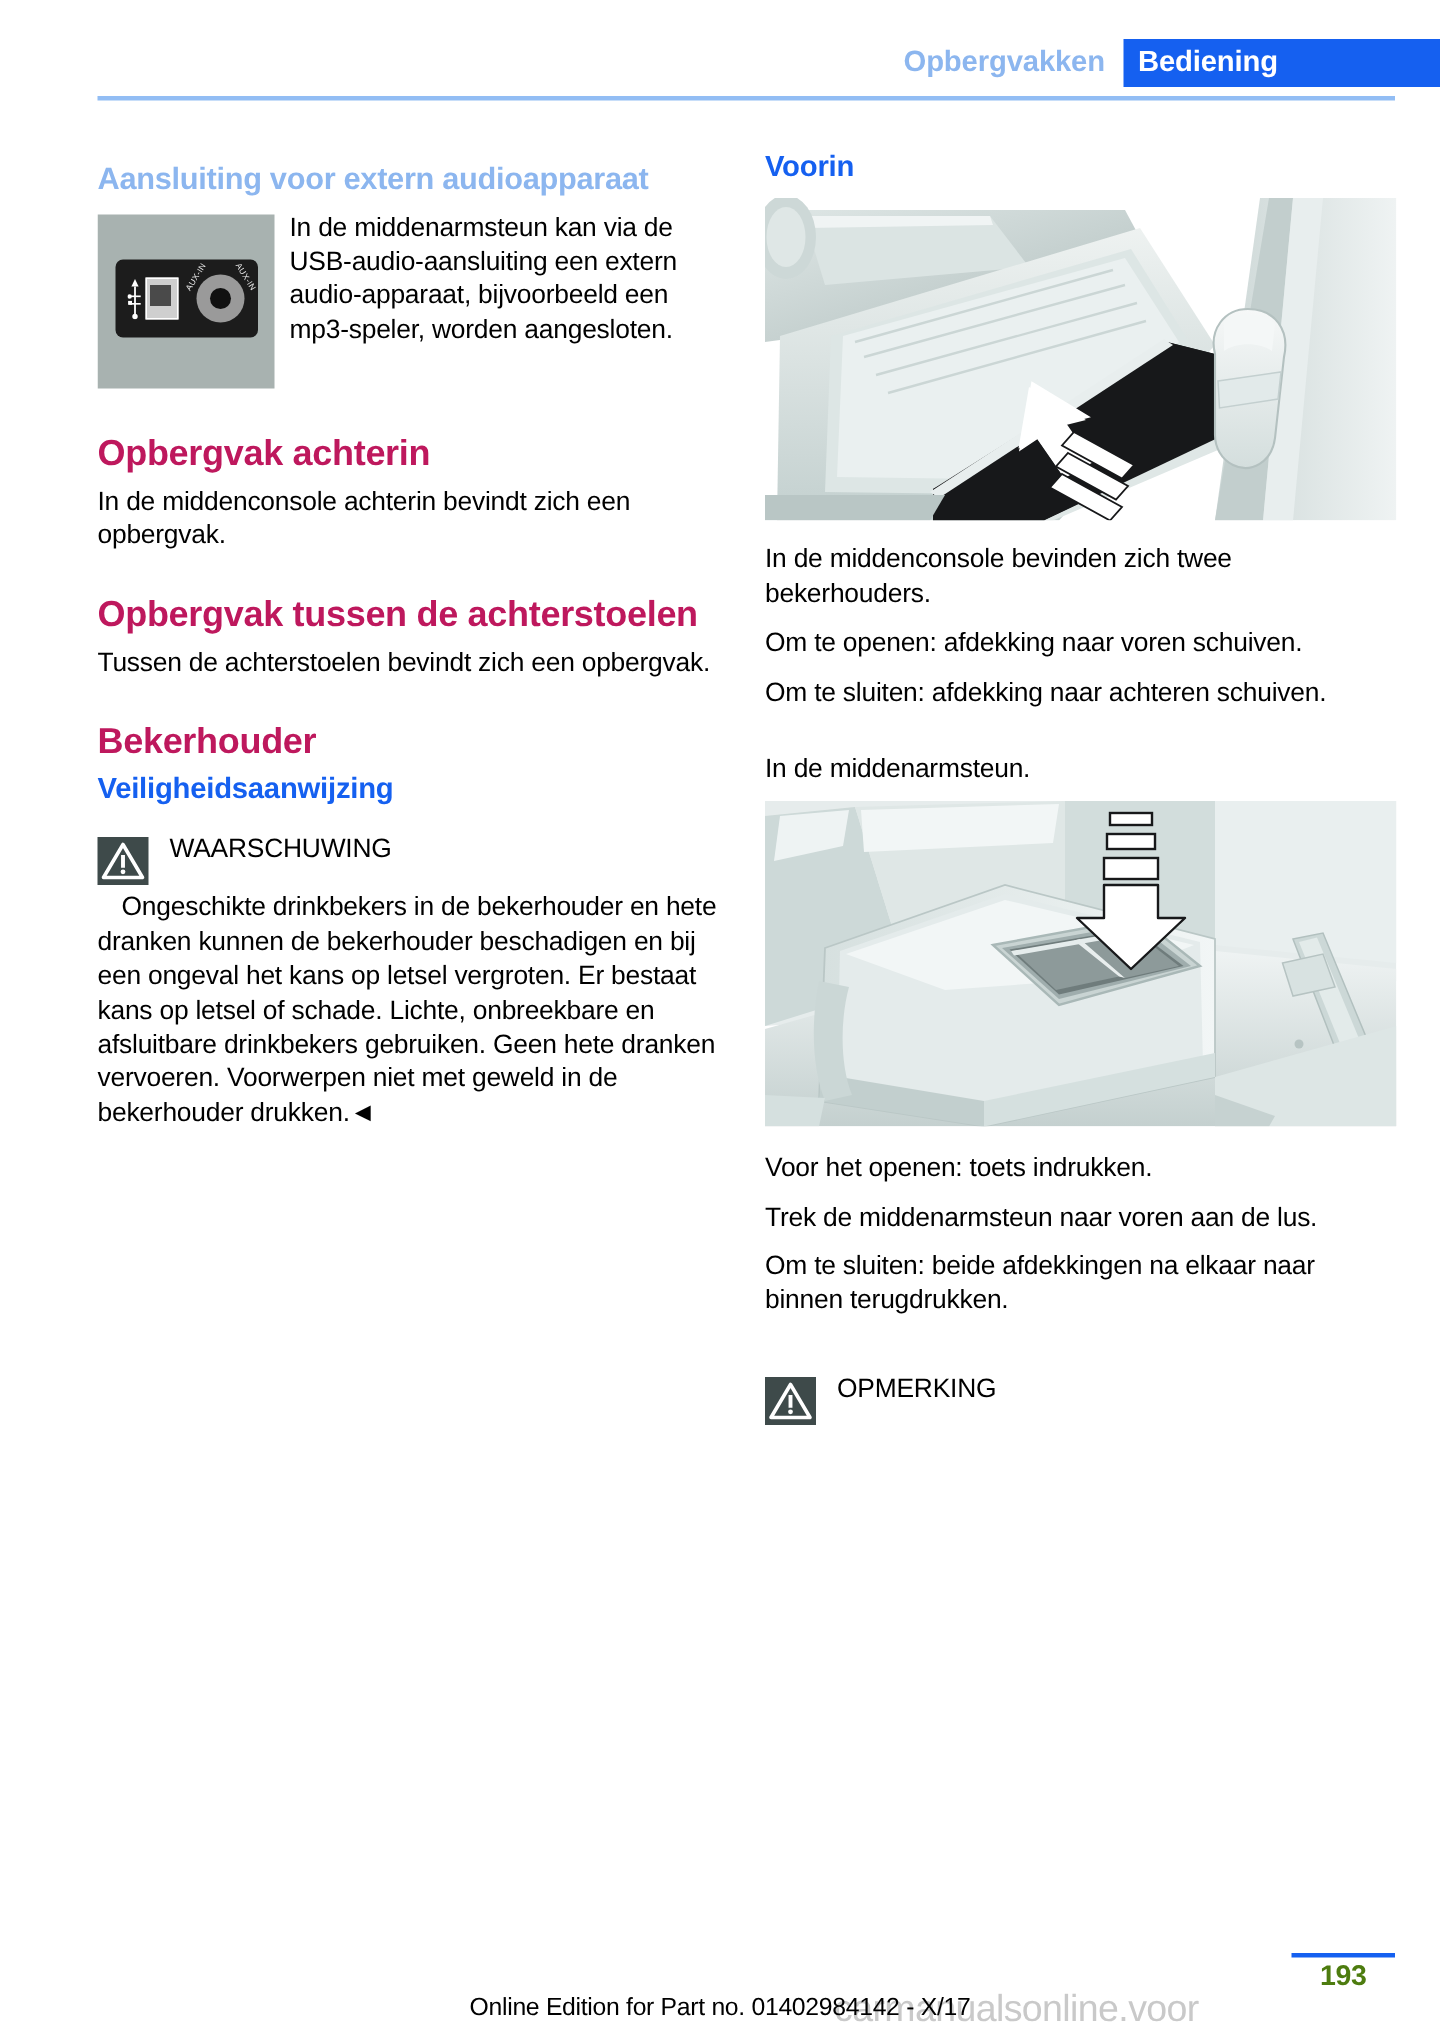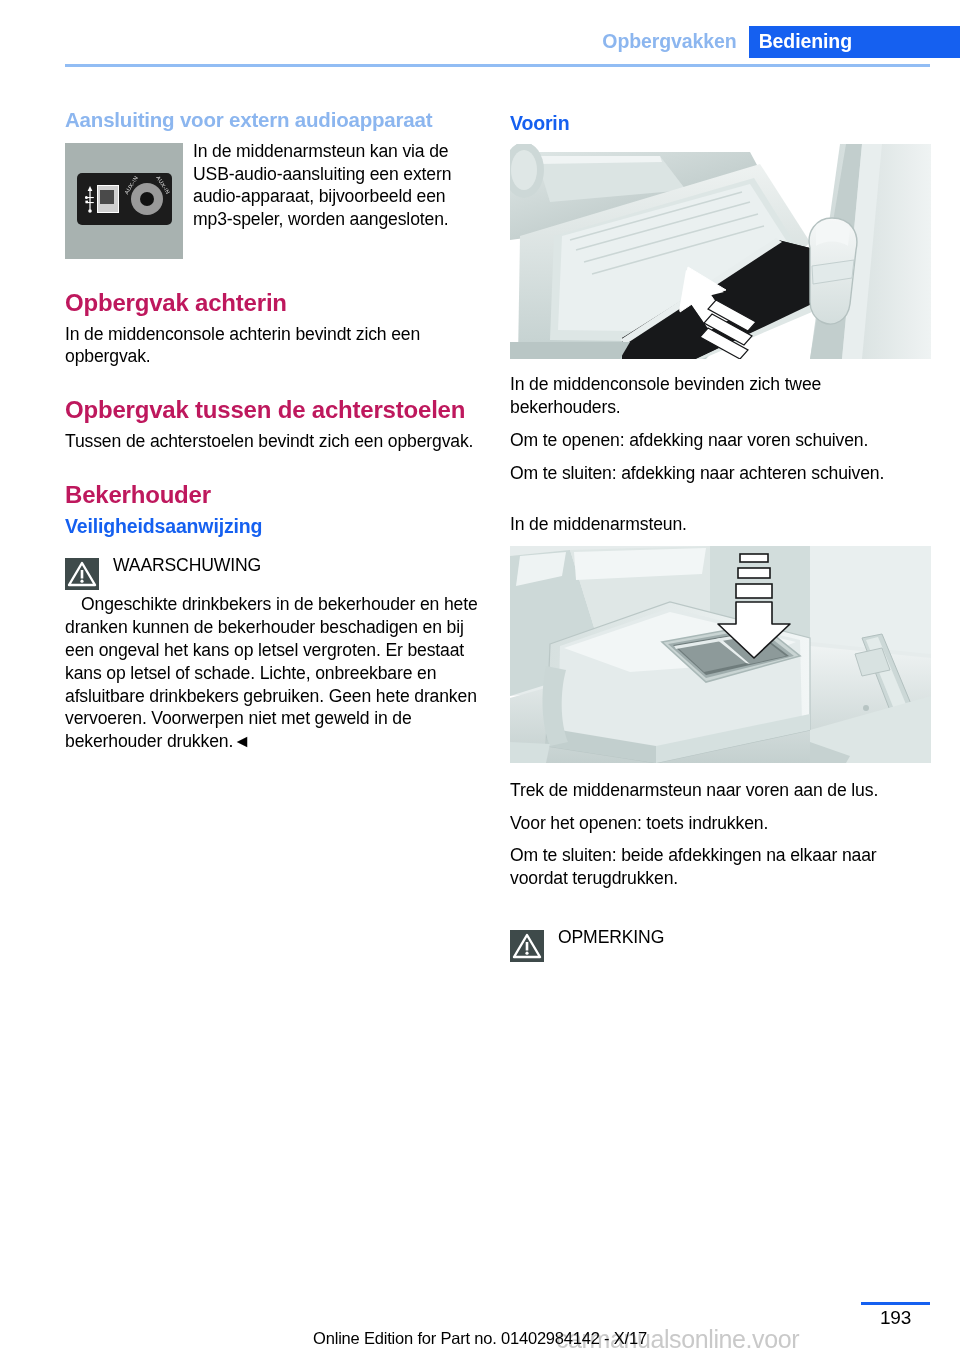--- a/index.html
+++ b/index.html
@@ -56,21 +56,21 @@
 
   
   .col-left {
     position: absolute;
     top: 108px;
     left: 65px;
     width: 420px;
   }
   .col-right {
     position: absolute;
-    top: 112px;
+    top: 100px;
     left: 510px;
     width: 421px;
   }
 
   h1.sec-title {
     font-size: 24px;
     font-weight: bold;
     color: #be185d;
     margin: 0 0 6px 0;
     line-height: 1.16;
@@ -244,22 +244,22 @@
     height: 3px;
     background: #1560f0;
   }
   .page-num {
     position: absolute;
     left: 861px;
     top: 1307px;
     width: 69px;
     text-align: center;
     font-size: 19px;
-    font-weight: normal;
-    color: #000000;
+    font-weight: bold;
+    color: #4d7c0f;
     letter-spacing: -0.2px;
   }
 </style>
 </head>
 <body>
 
 <div class="page-header">
   <div class="hdr-chapter">Opbergvakken</div>
   <div class="hdr-section">Bediening</div>
 </div>
@@ -459,23 +459,23 @@
         </g>
         <polygon points="226,56 262,56 262,78 280,78 244,112 208,78 226,78" fill="#ffffff" stroke="#17181a" stroke-width="1.6" stroke-linejoin="round"></polygon>
       </g>
 
       <path d="M0,196 L40,198 L36,217 L0,217 Z" fill="#d5e0df"></path>
       <path d="M300,184 L421,150 L421,217 L300,217 Z" fill="#dde6e5"></path>
       <path d="M300,196 L340,210 L336,217 L300,217 Z" fill="#c6d2d1"></path>
     </svg>
   </div>
 
+  <p class="body-text">Voor het openen: toets indrukken.</p>
   <p class="body-text">Trek de middenarmsteun naar voren aan de lus.</p>
-  <p class="body-text">Voor het openen: toets indrukken.</p>
-  <p class="body-text">Om te sluiten: beide afdekkingen na elkaar naar voordat terugdrukken.</p>
+  <p class="body-text">Om te sluiten: beide afdekkingen na elkaar naar binnen terugdrukken.</p>
 
   <div class="gap-sm"></div>
 
   <div class="notice">
     <div class="notice-icon">
       <svg width="34" height="32" viewBox="0 0 34 32">
         <polygon points="17,5 30,27 4,27" fill="none" stroke="#ffffff" stroke-width="2.4" stroke-linejoin="round"></polygon>
         <rect x="15.7" y="12" width="2.6" height="8.5" fill="#ffffff"></rect>
         <circle cx="17" cy="23.2" r="1.6" fill="#ffffff"></circle>
       </svg>

